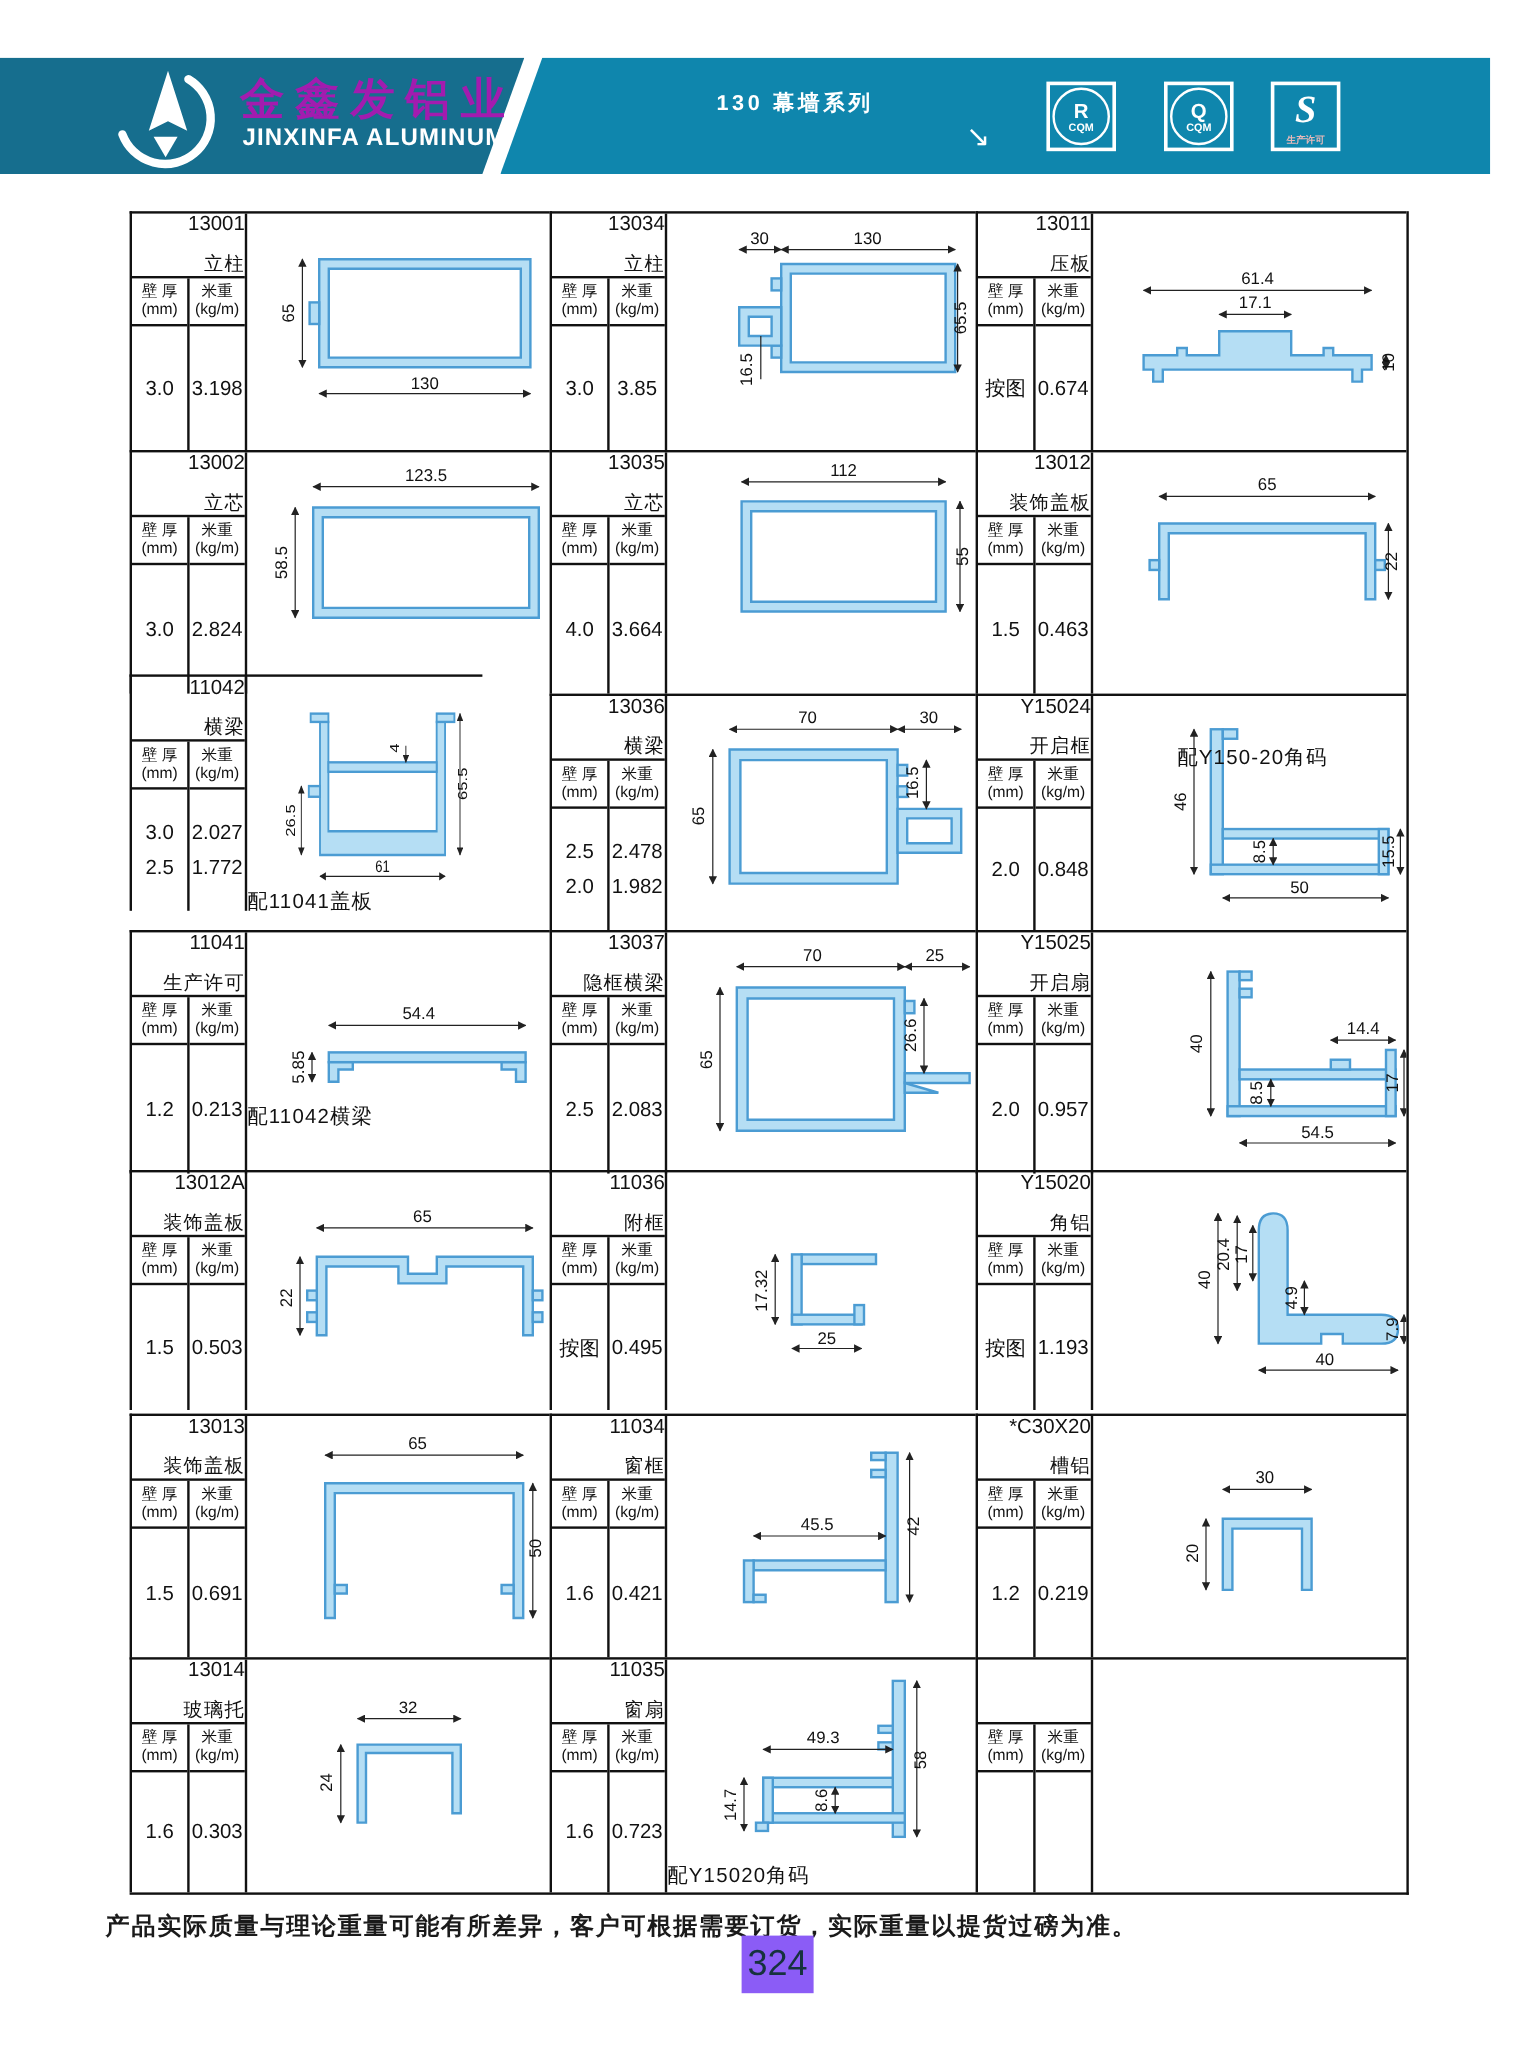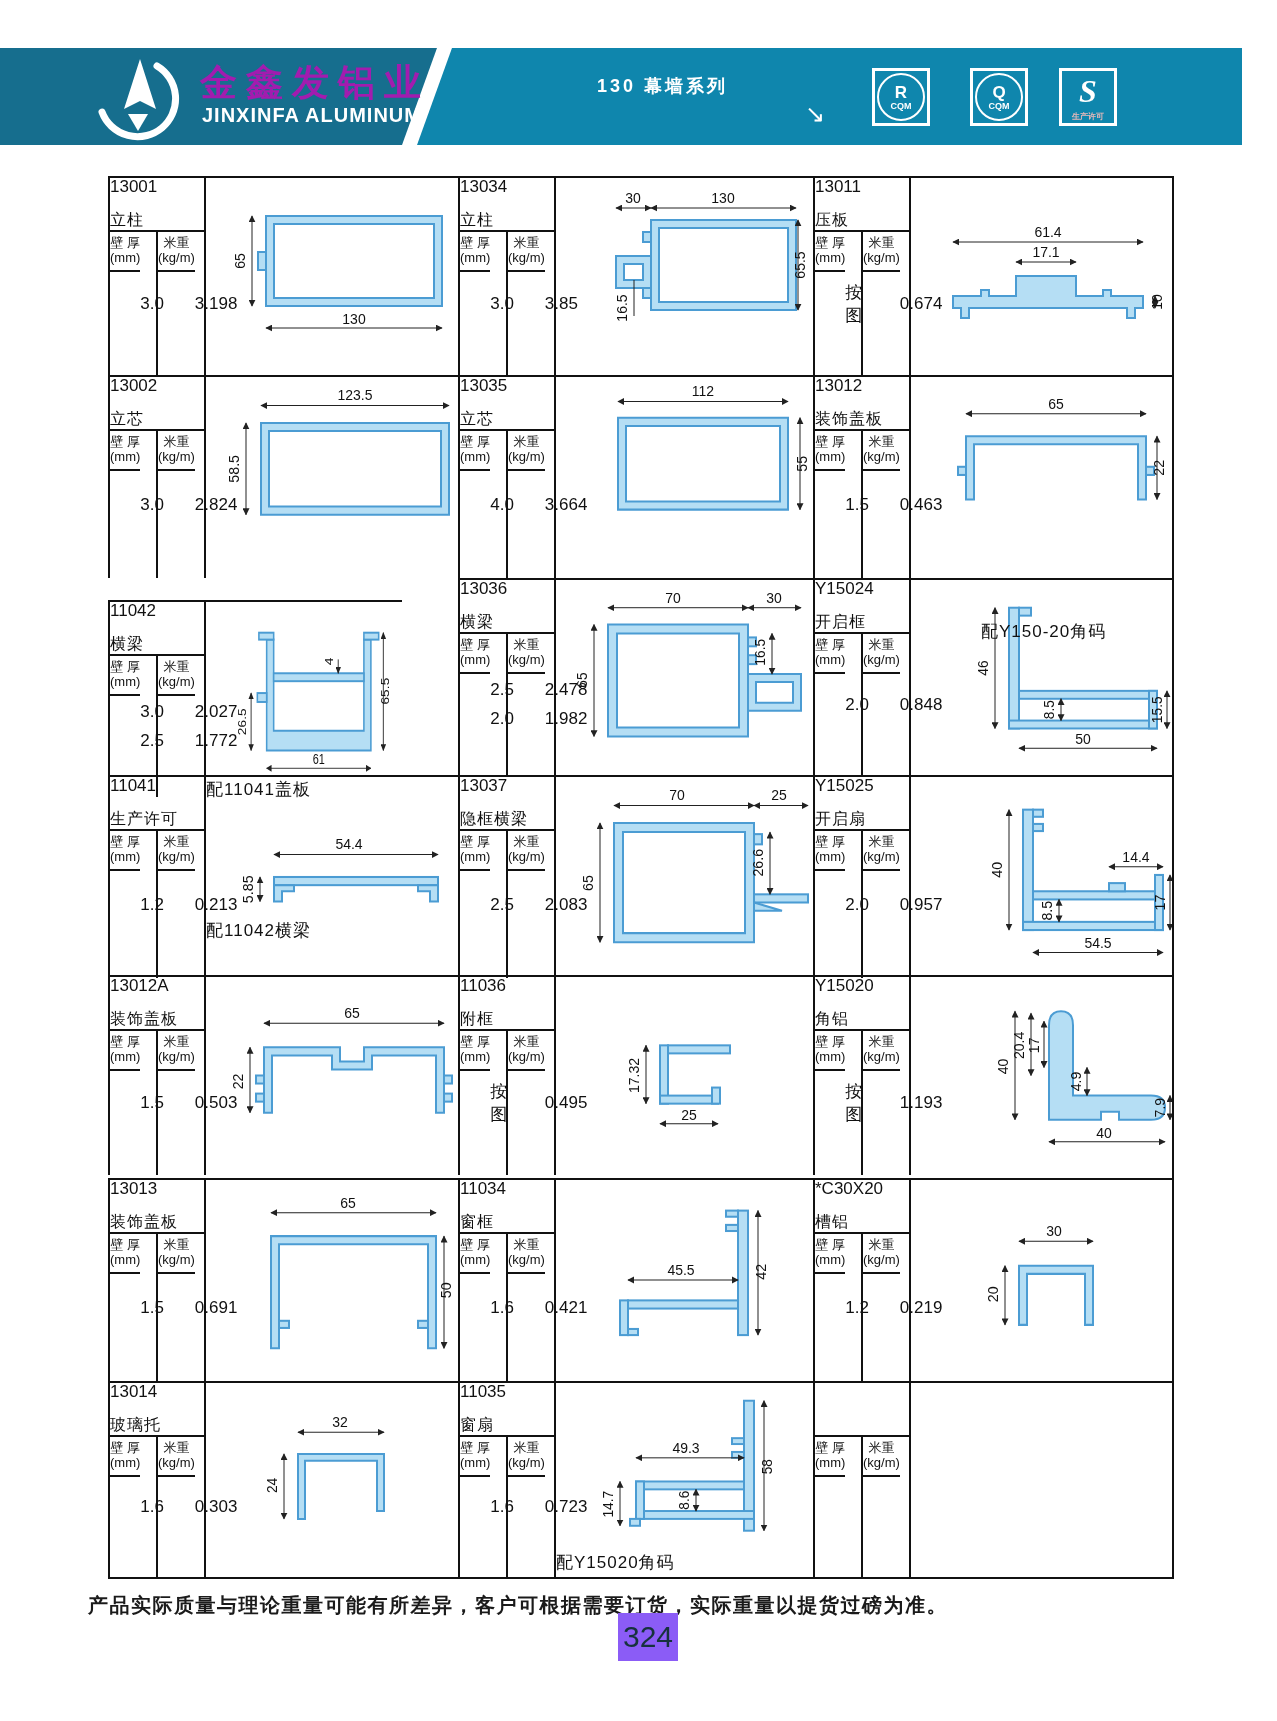--- a/index.html
+++ b/index.html
@@ -23,25 +23,25 @@
   .badge-letter{font-size:17px;font-weight:bold;color:#fff;}
   .badge-sub{font-size:9px;font-weight:bold;color:#fff;margin-top:1px;}
   .badge-qs .badge-letter{font-family:"Liberation Serif",serif;font-style:italic;font-size:32px;}
   .badge-qs .badge-sub{color:#e8b9b9;font-size:8px;}
   
   .grid{position:absolute;left:108px;top:176px;width:1064px;height:1401px;
         border-right:2px solid #111;border-bottom:2px solid #111;box-sizing:content-box;}
   .cell{position:absolute;border-left:2px solid #111;border-top:2px solid #111;box-sizing:border-box;}
   .info{position:absolute;left:0;top:0;bottom:0;width:96px;border-right:2px solid #111;box-sizing:border-box;}
   .head{height:54px;border-bottom:2px solid #111;box-sizing:border-box;display:flex;flex-direction:column;
-        align-items:flex-start;justify-content:center;gap:13px;}
+        align-items:flex-end;justify-content:center;gap:13px;}
   .code{font-size:17px;}
   .pname{font-size:16px;letter-spacing:1px;white-space:nowrap;}
   .cols{position:absolute;left:0;top:54px;right:0;bottom:0;display:flex;}
-  .c{flex:1;display:flex;flex-direction:row;min-width:0;}
+  .c{flex:1;display:flex;flex-direction:column;min-width:0;}
   .c.first{border-right:2px solid #111;}
   .th{height:40px;border-bottom:2px solid #111;box-sizing:border-box;display:flex;flex-direction:column;
       align-items:center;justify-content:center;font-size:13px;line-height:1.15;white-space:nowrap;}
   .tv{flex:1;display:flex;flex-direction:column;align-items:center;justify-content:center;gap:9px;font-size:17px;}
   .draw{position:absolute;left:96px;top:0;right:0;bottom:0;}
   .draw svg{position:absolute;left:0;top:0;width:100%;height:100%;}
   .pf{fill:#b5def4;stroke:#4b9cd3;stroke-width:2;fill-rule:evenodd;}
   .dl{stroke:#222;stroke-width:1;}
   .dt{font-size:14px;fill:#111;font-family:"Liberation Sans",sans-serif;}
   .cap{position:absolute;left:0;right:0;text-align:left;font-size:17px;color:#111;letter-spacing:1px;}
@@ -328,21 +328,21 @@
           <rect class="pf" x="47" y="88" width="8" height="8"></rect>
           <rect class="pf" x="235" y="88" width="8" height="8"></rect>
           <line class="dl" x1="55" y1="36" x2="235" y2="36" marker-start="url(#ar)" marker-end="url(#ar)"></line>
           <text class="dt" x="145" y="31" text-anchor="middle">65</text>
           <line class="dl" x1="246" y1="58" x2="246" y2="120" marker-start="url(#ar)" marker-end="url(#ar)"></line>
           <text class="dt" x="253" y="89" transform="rotate(-90 253 89)" text-anchor="middle">22</text>
         </svg>
       </div>
     </div>
 
-    <div class="cell" style="left:0;top:424px;width:294px;height:197px">
+    <div class="cell" style="left:0;top:386px;width:294px;height:197px">
       <div class="info">
         <div class="head">
             <span class="code">11042</span>
             <span class="pname">横梁</span>
           </div>
         <div class="cols">
             <div class="c first">
               <div class="th">
                 <span>壁 厚</span>
                 <span>(mm)</span>

